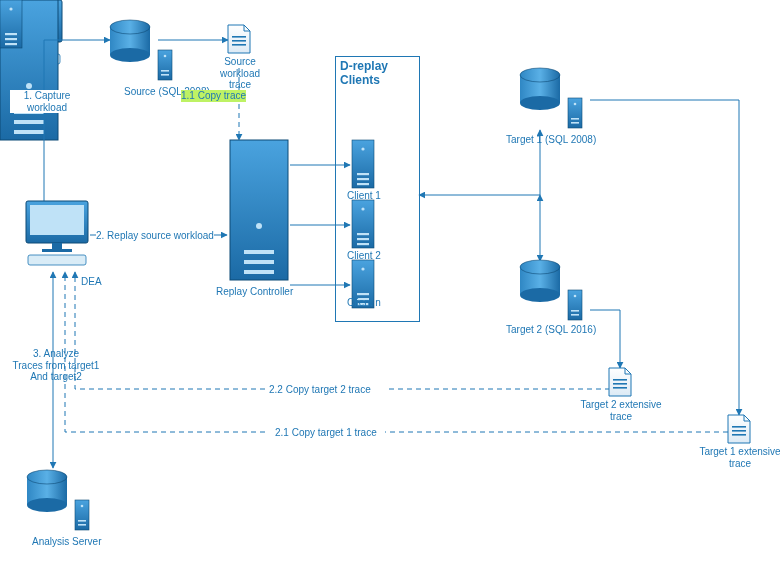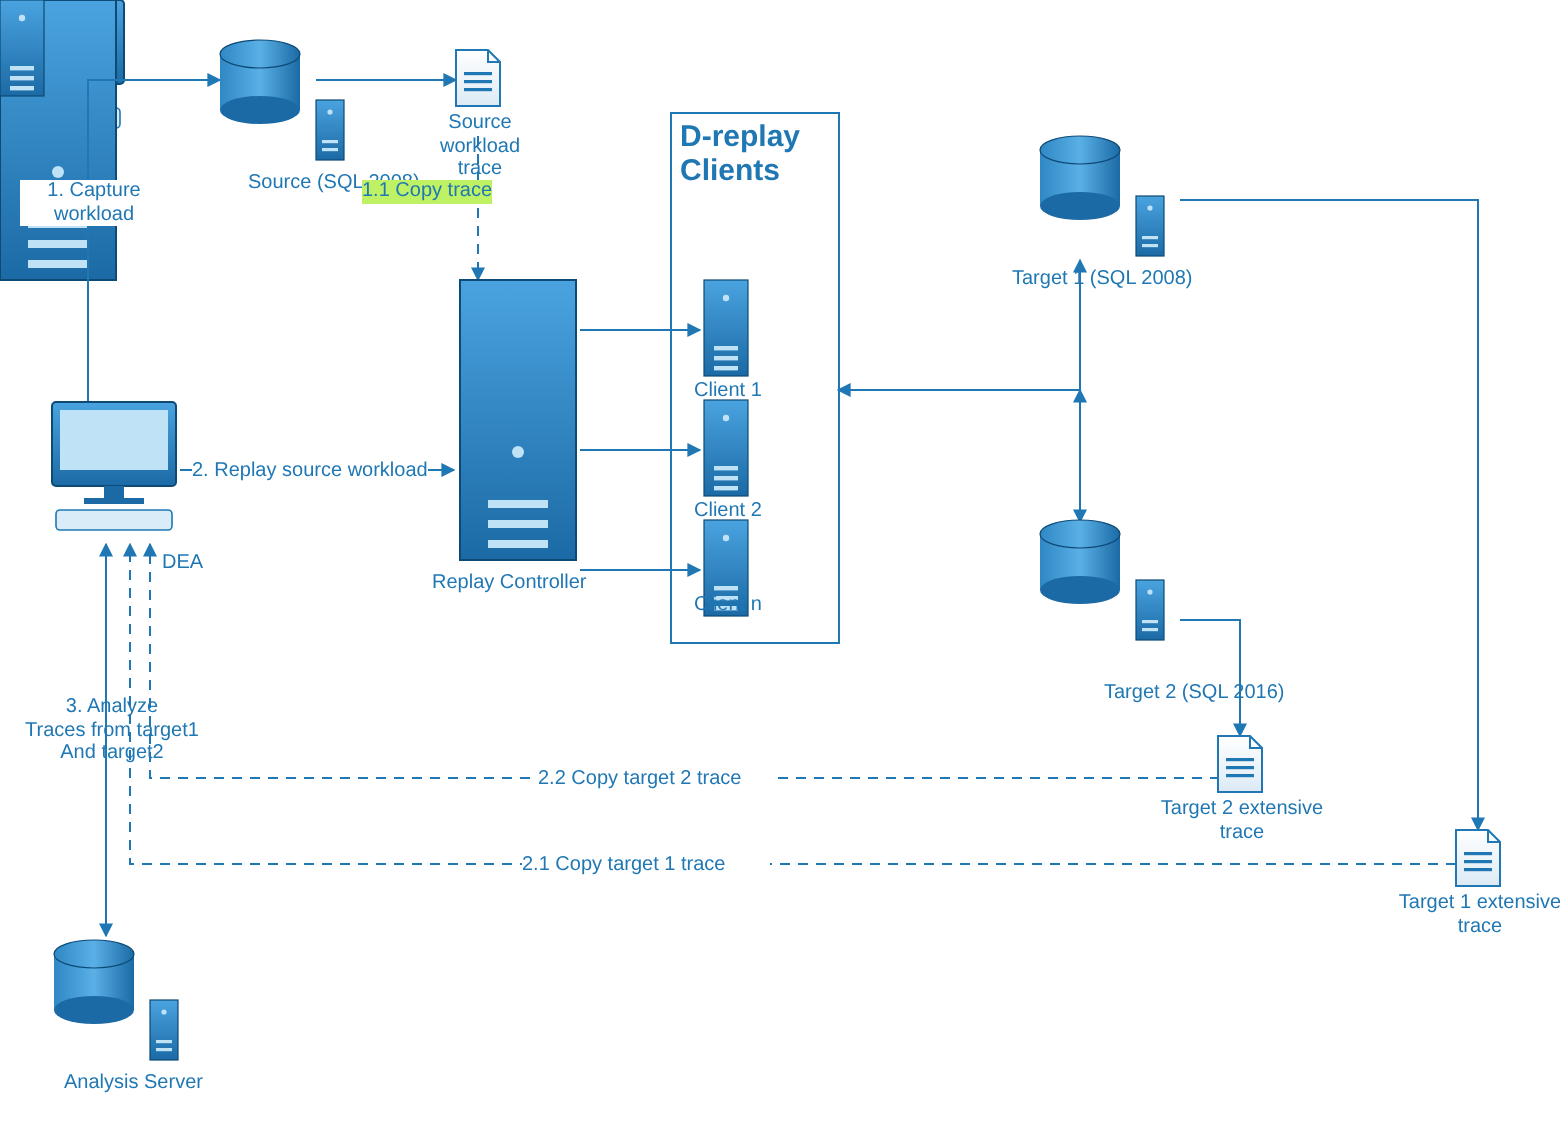--- a/index.html
+++ b/index.html
@@ -158,33 +158,33 @@
   <use href="#i-doc" x="609" y="368"></use>
 
   <g>
     <use href="#i-db" x="27" y="470"></use>
     <use href="#i-srv" x="75" y="500"></use>
   </g>
 </svg>
 
 <div class="box" style="left:335px; top:56px; width:83px; height:264px;"></div>
 
-<div class="label" style="left:340px; top:60px; width:74px; text-align:left; font-weight:600; font-size:15px;">D-replay<br>Clients</div>
+<div class="label" style="left:340px; top:60px; width:74px; text-align:left; font-weight:600; font-size:12px;">D-replay<br>Clients</div>
 
 <div class="label" style="left:124px; top:86px;">Source (SQL 2008)</div>
 <div class="label" style="left:207px; top:56px; width:66px;">Source workload<br>trace</div>
 <div class="label" style="left:45px; top:276px;padding-left:36px;">DEA</div>
 <div class="label" style="left:216px; top:286px;">Replay Controller</div>
 <div class="label" style="left:347px; top:190px;">Client 1</div>
 <div class="label" style="left:347px; top:250px;">Client 2</div>
 <div class="label" style="left:347px; top:297px;">Client n</div>
 <div class="label" style="left:506px; top:134px;">Target 1 (SQL 2008)</div>
-<div class="label" style="left:506px; top:341px;margin-left:46px;">Target 2 (SQL 2016)</div>
+<div class="label" style="left:506px; top:324px;">Target 2 (SQL 2016)</div>
 <div class="label" style="left:698px; top:446px; width:84px;">Target 1 extensive<br>trace</div>
 <div class="label" style="left:579px; top:399px; width:84px;">Target 2 extensive<br>trace</div>
 <div class="label" style="left:20px; top:536px;margin-left:12px;">Analysis Server</div>
 
 <div class="label" style="left:10px; top:90px; width:74px; background:#fff;">1. Capture workload</div>
 <div class="label" style="left:181px; top:90px; background:#bef264;">1.1 Copy trace</div>
 <div class="label" style="left:96px; top:230px; background:#fff;text-align:center;">2. Replay source workload</div>
-<div class="label" style="left:261px; top:427px; background:#fff;">2.1 Copy target 1 trace</div>
+<div class="label" style="left:275px; top:427px; background:#fff;">2.1 Copy target 1 trace</div>
 <div class="label" style="left:269px; top:384px; background:#fff;">2.2 Copy target 2 trace</div>
 <div class="label" style="left:11px; top:348px; width:90px;">3. Analyze<br>Traces from target1<br>And target2</div>
 
 </body></html>

